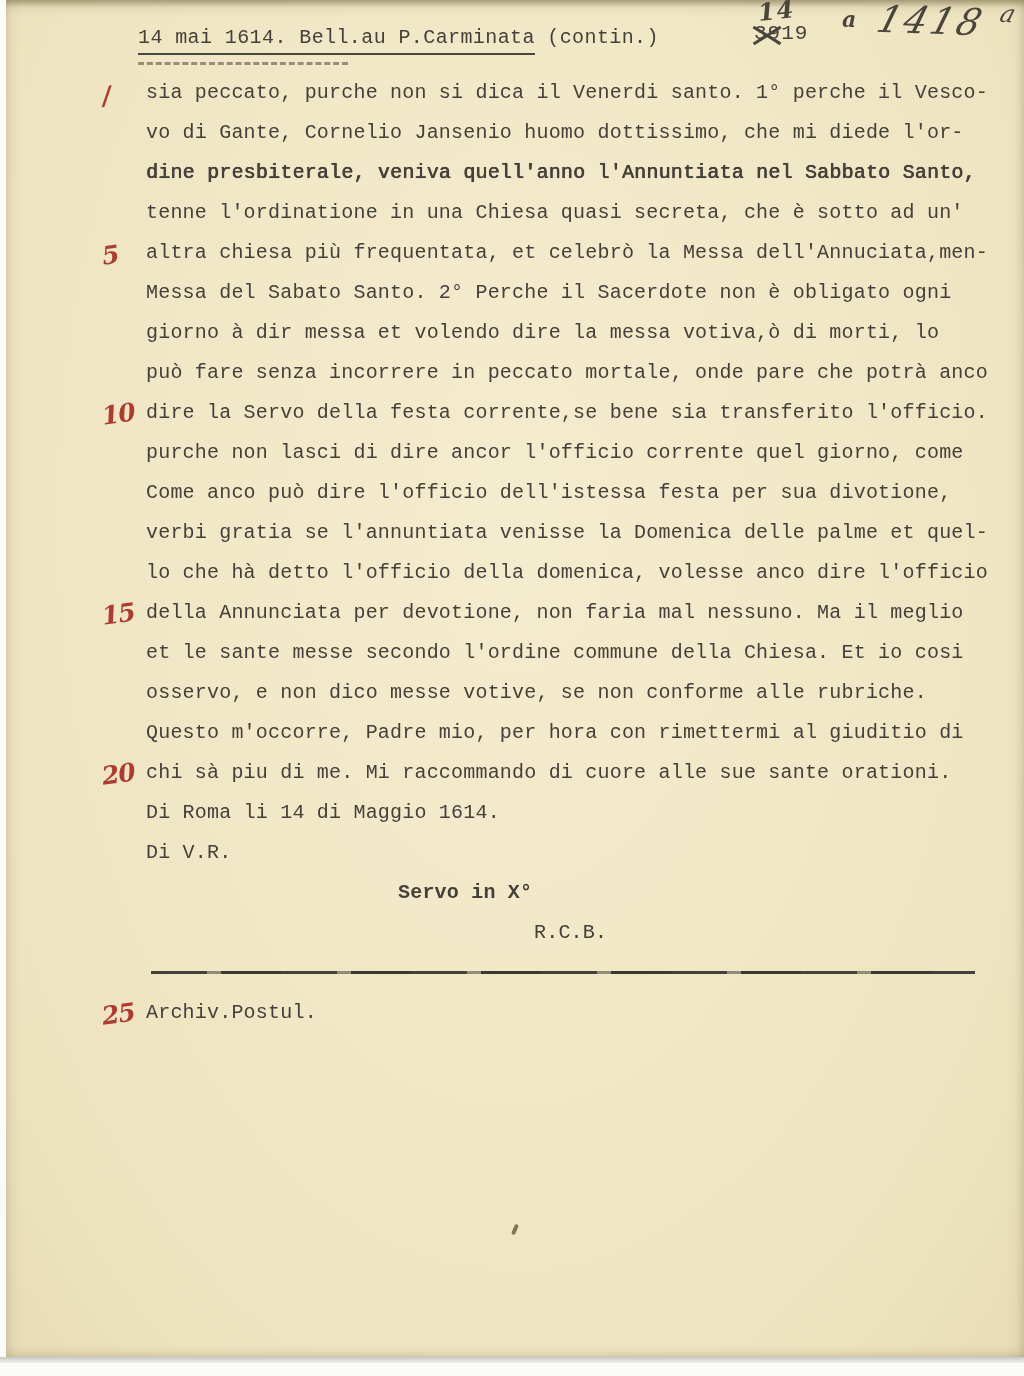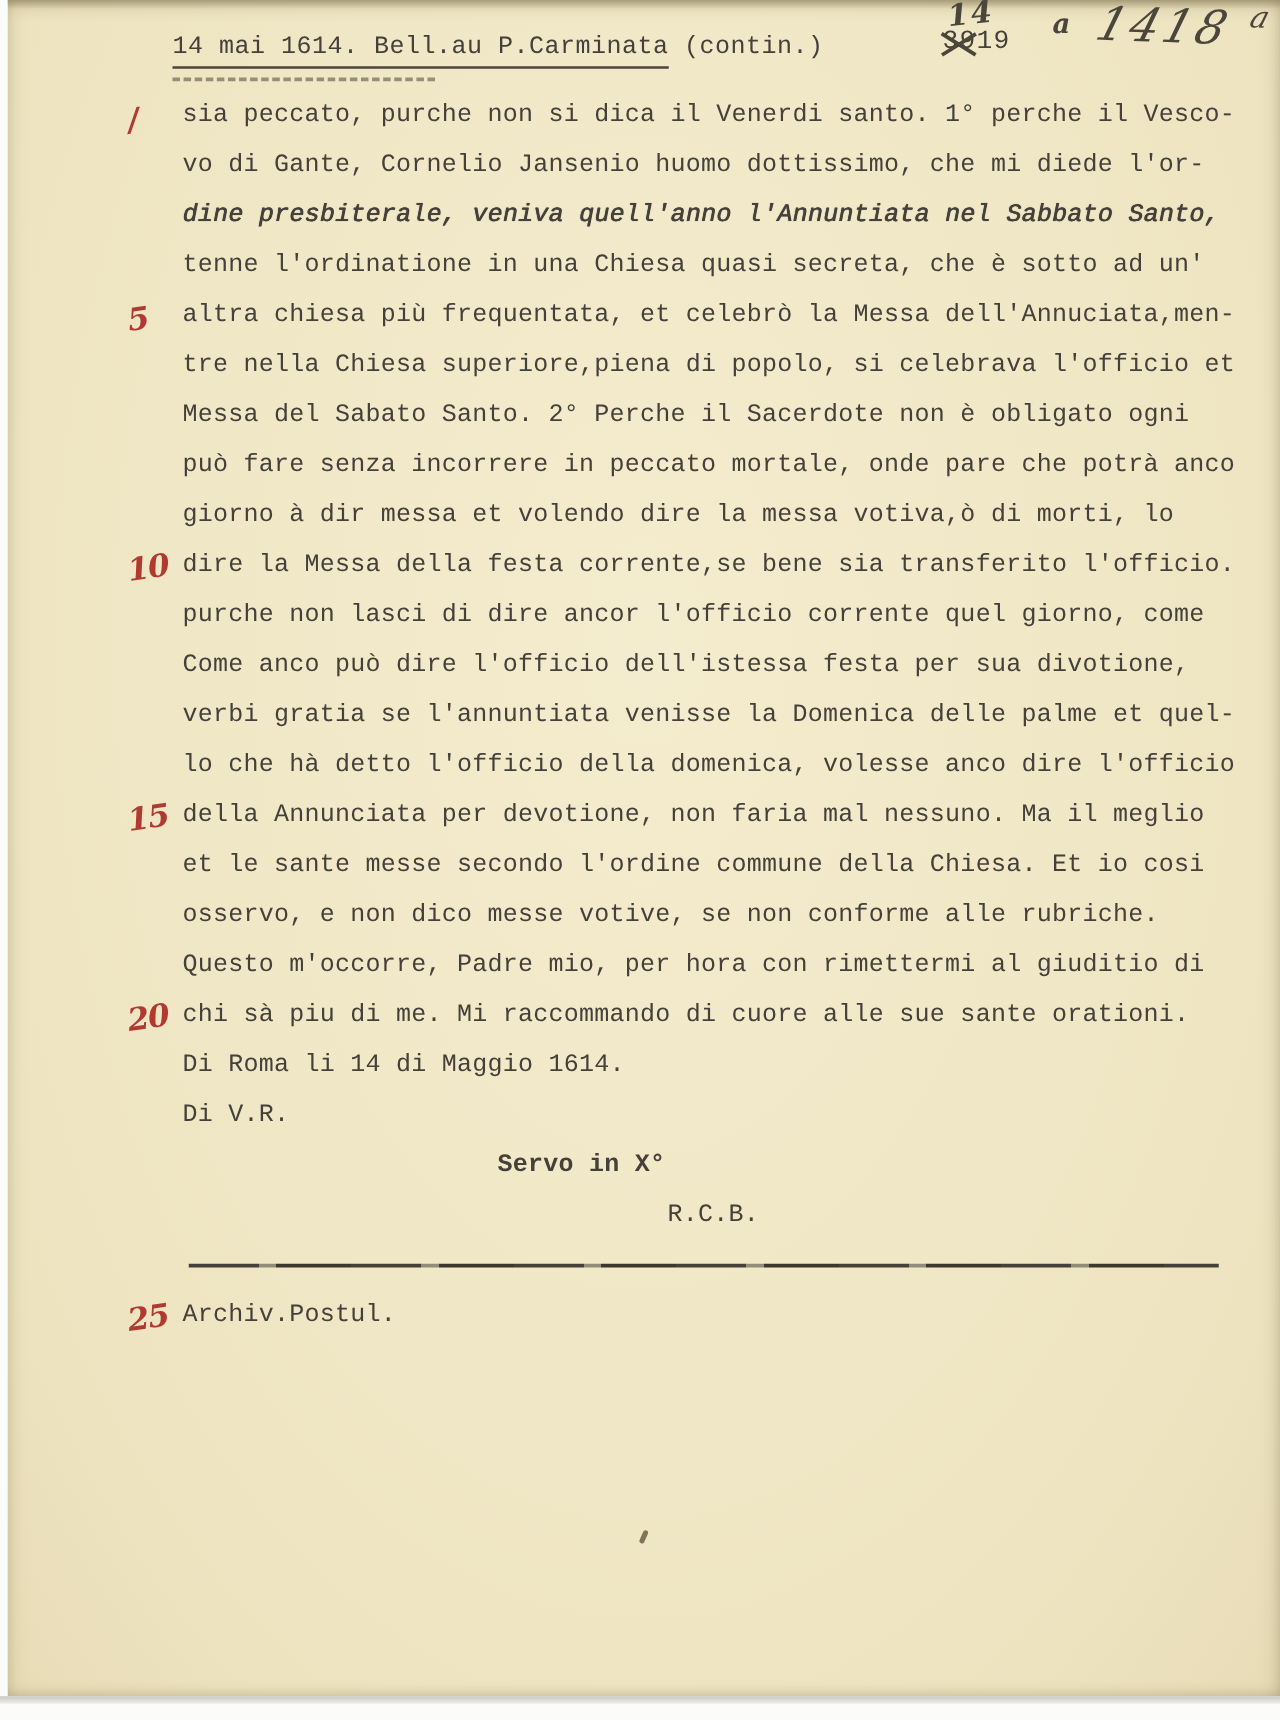--- a/index.html
+++ b/index.html
@@ -40,21 +40,21 @@
   .struck::after  { transform:rotate(-32deg); }
   .hand { font-family:"DejaVu Serif", serif; font-style:italic; color:#4a463c; }
   .correction { position:absolute; left:752px; top:-4px; font-size:24px; font-weight:bold; transform:rotate(-6deg); letter-spacing:2px; }
   .typed-sup { position:absolute; left:836px; top:6px; font-size:22px; font-weight:bold; }
   .corner-num { position:absolute; left:872px; top:-2px; font-size:37px; letter-spacing:3px; transform:skewX(-14deg) rotate(2deg); white-space:pre; }
   .corner-num sup { font-size:24px; vertical-align:14px; letter-spacing:0; }
   
   .doc-body { position:absolute; left:0; top:73px; width:100%; }
   .line { position:relative; height:40px; line-height:40px; padding-left:140px; font-size:20px; letter-spacing:.2px; white-space:pre; }
   .line .txt { white-space:pre; }
-  .line.heavy .txt { text-shadow:0 0 .7px #45413a, .4px 0 0 #45413a;font-style:italic; }
+  .line.heavy .txt { text-shadow:0 0 .7px #45413a, .4px 0 0 #45413a; }
   .marker {
     position:absolute; left:96px; top:1px; width:40px;
     font-family:"DejaVu Serif", serif; font-style:italic; font-weight:bold;
     color:#b13a30; font-size:25px; line-height:40px; transform:rotate(-8deg);
     letter-spacing:-1px;
   }
   .indent-1 { }
   .indent-2 { padding-left:392px;font-weight:bold; }
   .indent-3 { padding-left:528px; }
   .rule-row { position:relative; height:40px; }
@@ -87,25 +87,24 @@
     <div class="hand typed-sup">a</div>
 
     <div class="hand corner-num"><span>1418</span> <sup>a</sup></div>
 
     <div class="doc-body">
       <div class="line"><span class="marker">/</span><span class="txt">sia peccato, purche non si dica il Venerdi santo. 1° perche il Vesco-</span></div>
       <div class="line"><span class="txt">vo di Gante, Cornelio Jansenio huomo dottissimo, che mi diede l'or-</span></div>
       <div class="line heavy"><span class="txt">dine presbiterale, veniva quell'anno l'Annuntiata nel Sabbato Santo,</span></div>
       <div class="line"><span class="txt">tenne l'ordinatione in una Chiesa quasi secreta, che è sotto ad un'</span></div>
       <div class="line"><span class="marker">5</span><span class="txt">altra chiesa più frequentata, et celebrò la Messa dell'Annuciata,men-</span></div>
-      <div class="line"><span class="txt">tre nella Chiesa superiore,piena di popolo, si celebrava l'officio et</span></div>
       <div class="line"><span class="txt">Messa del Sabato Santo. 2° Perche il Sacerdote non è obligato ogni</span></div>
+      <div class="line"><span class="txt">giorno à dir messa et volendo dire la messa votiva,ò di morti, lo</span></div>
       <div class="line"><span class="txt">può fare senza incorrere in peccato mortale, onde pare che potrà anco</span></div>
-      <div class="line"><span class="txt">giorno à dir messa et volendo dire la messa votiva,ò di morti, lo</span></div>
-      <div class="line"><span class="marker">10</span><span class="txt">dire la Messa della festa corrente,se bene sia transferito l'officio.</span></div>
+      <div class="line"><span class="marker">10</span><span class="txt">dire la Servo della festa corrente,se bene sia transferito l'officio.</span></div>
       <div class="line"><span class="txt">purche non lasci di dire ancor l'officio corrente quel giorno, come</span></div>
       <div class="line"><span class="txt">Come anco può dire l'officio dell'istessa festa per sua divotione,</span></div>
       <div class="line"><span class="txt">verbi gratia se l'annuntiata venisse la Domenica delle palme et quel-</span></div>
       <div class="line"><span class="txt">lo che hà detto l'officio della domenica, volesse anco dire l'officio</span></div>
       <div class="line"><span class="marker">15</span><span class="txt">della Annunciata per devotione, non faria mal nessuno. Ma il meglio</span></div>
       <div class="line"><span class="txt">et le sante messe secondo l'ordine commune della Chiesa. Et io cosi</span></div>
       <div class="line"><span class="txt">osservo, e non dico messe votive, se non conforme alle rubriche.</span></div>
       <div class="line"><span class="txt">Questo m'occorre, Padre mio, per hora con rimettermi al giuditio di</span></div>
       <div class="line"><span class="marker">20</span><span class="txt">chi sà piu di me. Mi raccommando di cuore alle sue sante orationi.</span></div>
       <div class="line"><span class="txt">Di Roma li 14 di Maggio 1614.</span></div>

